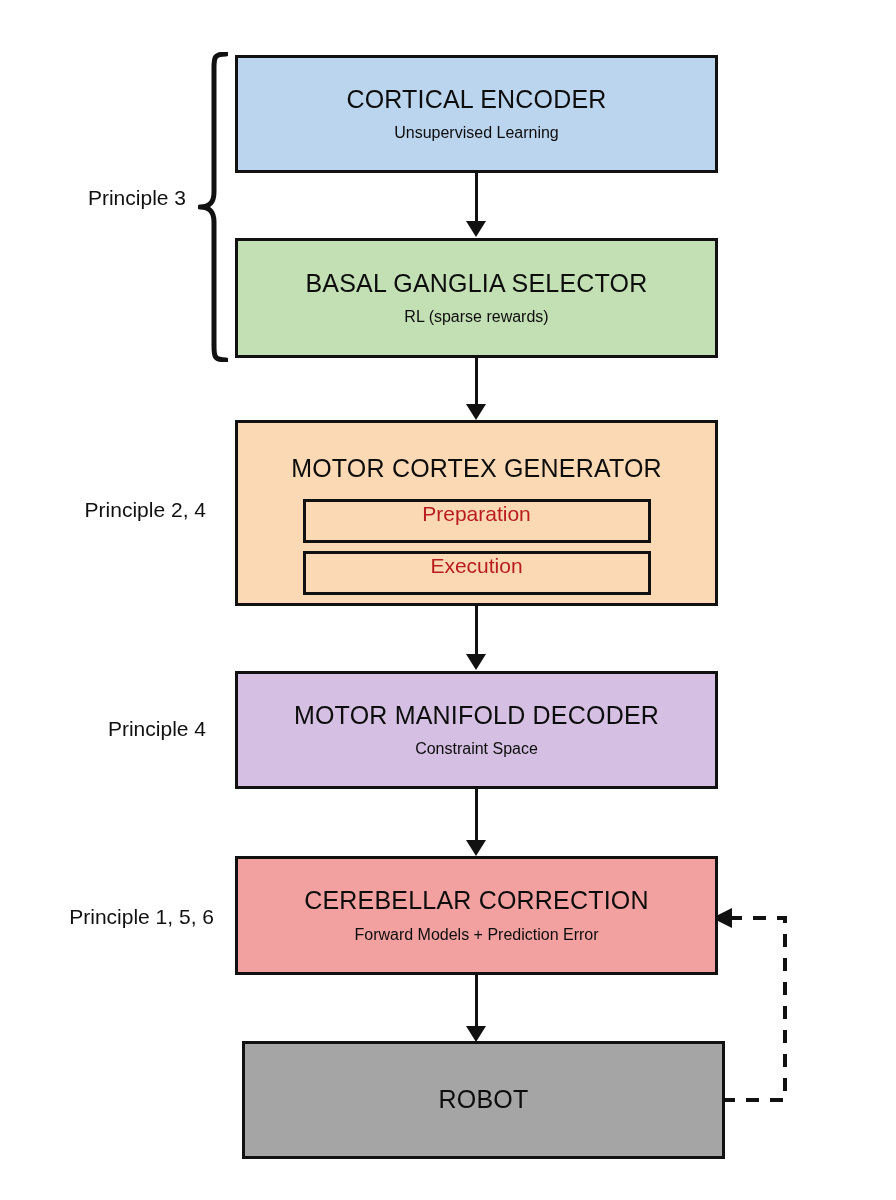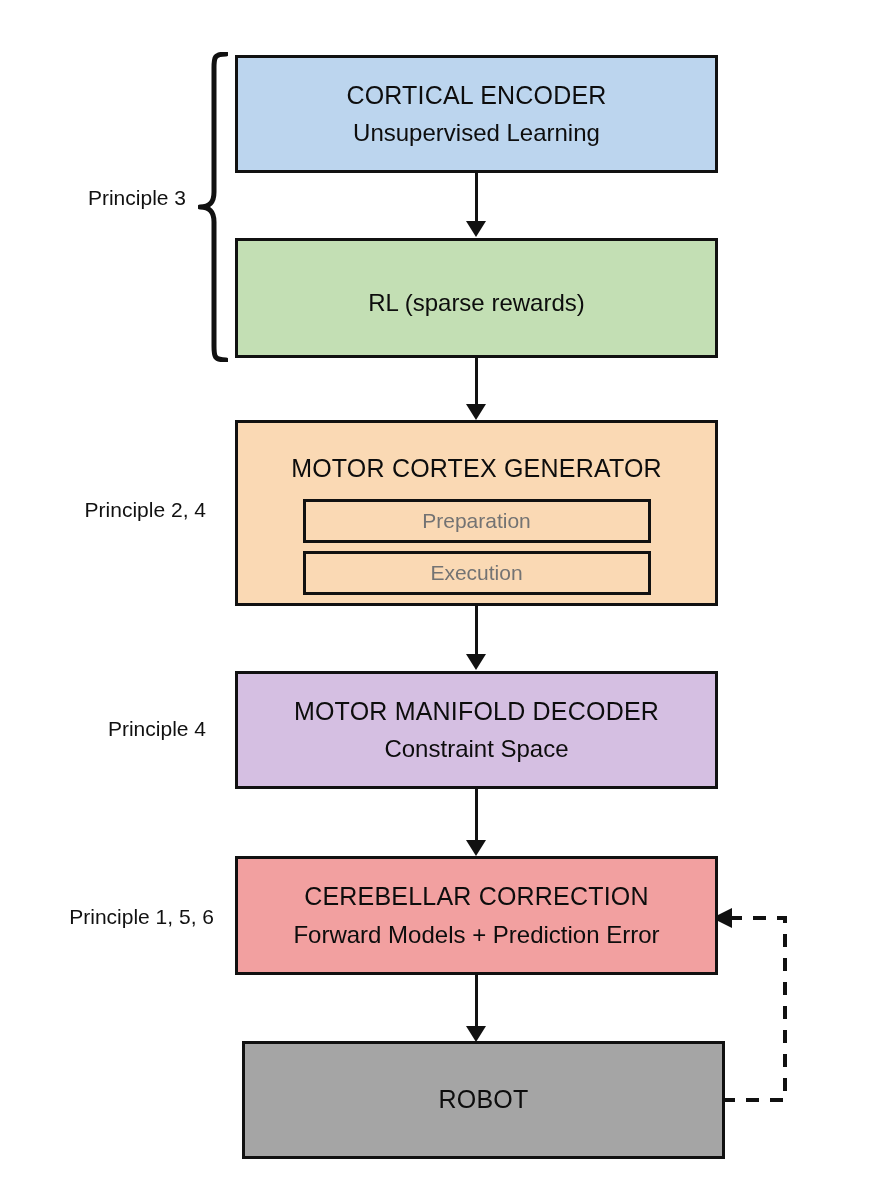--- a/index.html
+++ b/index.html
@@ -29,21 +29,21 @@
     text-align: center;
     color: #0d0d0d;
   }
   .node .title {
     font-size: 25px;
     letter-spacing: 0.2px;
     line-height: 1.1;
     white-space: nowrap;
   }
   .node .subtitle {
-    font-size: 24px;
+    font-size: 16px;
     line-height: 1.1;
     margin-top: 11px;
     white-space: nowrap;
   }
   .node.solo .title {
     margin: 0;
   }
   
   #node-cortical-encoder {
     left: 235px; top: 55px; width: 483px; height: 118px;
@@ -75,24 +75,24 @@
     font-size: 25px;
     margin-bottom: 8px;
   }
   .subnode {
     box-sizing: border-box;
     width: 348px;
     height: 44px;
     border: 3px solid #111111;
     background: #fad9b4;
     display: flex;
-    align-items: center;
+    align-items: flex-start;
     justify-content: center;
     font-size: 21px;
-    color: #737373;
+    color: #b91c1c;
     margin-top: 8px;
   }
   
   .arrow-line {
     position: absolute;
     width: 3px;
     background: #111111;
   }
   .arrow-head {
     position: absolute;
@@ -147,20 +147,21 @@
 
   <div class="node" id="node-cortical-encoder">
     <div class="title">CORTICAL ENCODER</div>
     <div class="subtitle">Unsupervised Learning</div>
   </div>
 
   <div class="arrow-line" style="left:475px; top:173px; height:50px;"></div>
   <div class="arrow-head" style="left:466px; top:221px;"></div>
 
   <div class="node" id="node-basal-ganglia">
+    <div class="title">BASAL GANGLIA SELECTOR</div>
     <div class="subtitle">RL (sparse rewards)</div>
   </div>
 
   <div class="arrow-line" style="left:475px; top:358px; height:48px;"></div>
   <div class="arrow-head" style="left:466px; top:404px;"></div>
 
   <div class="node" id="node-motor-cortex">
     <div class="title">MOTOR CORTEX GENERATOR</div>
     <div class="subnode">
       <span>Preparation</span>

